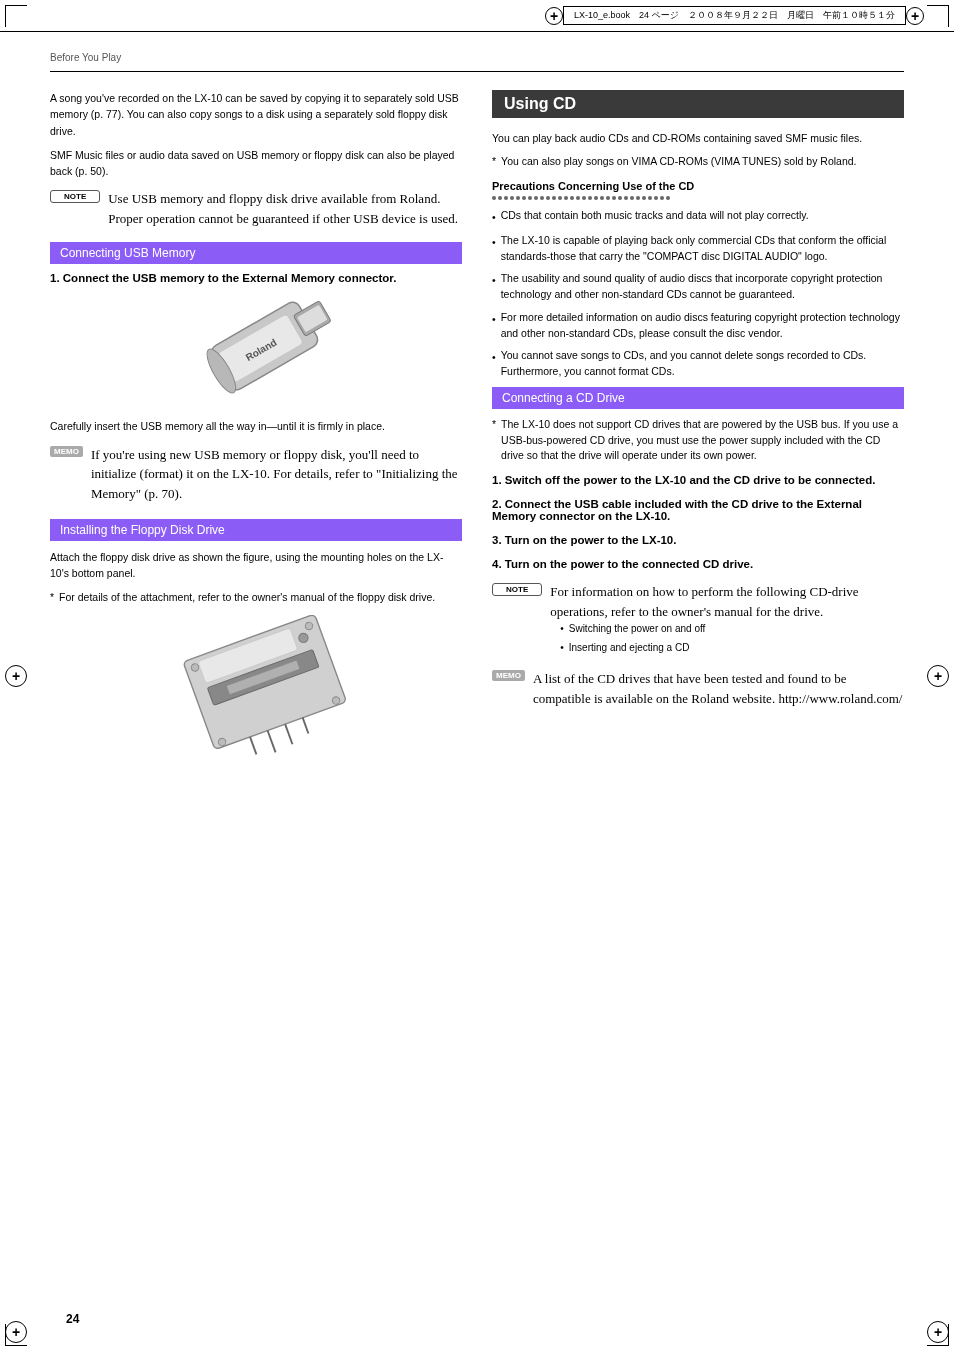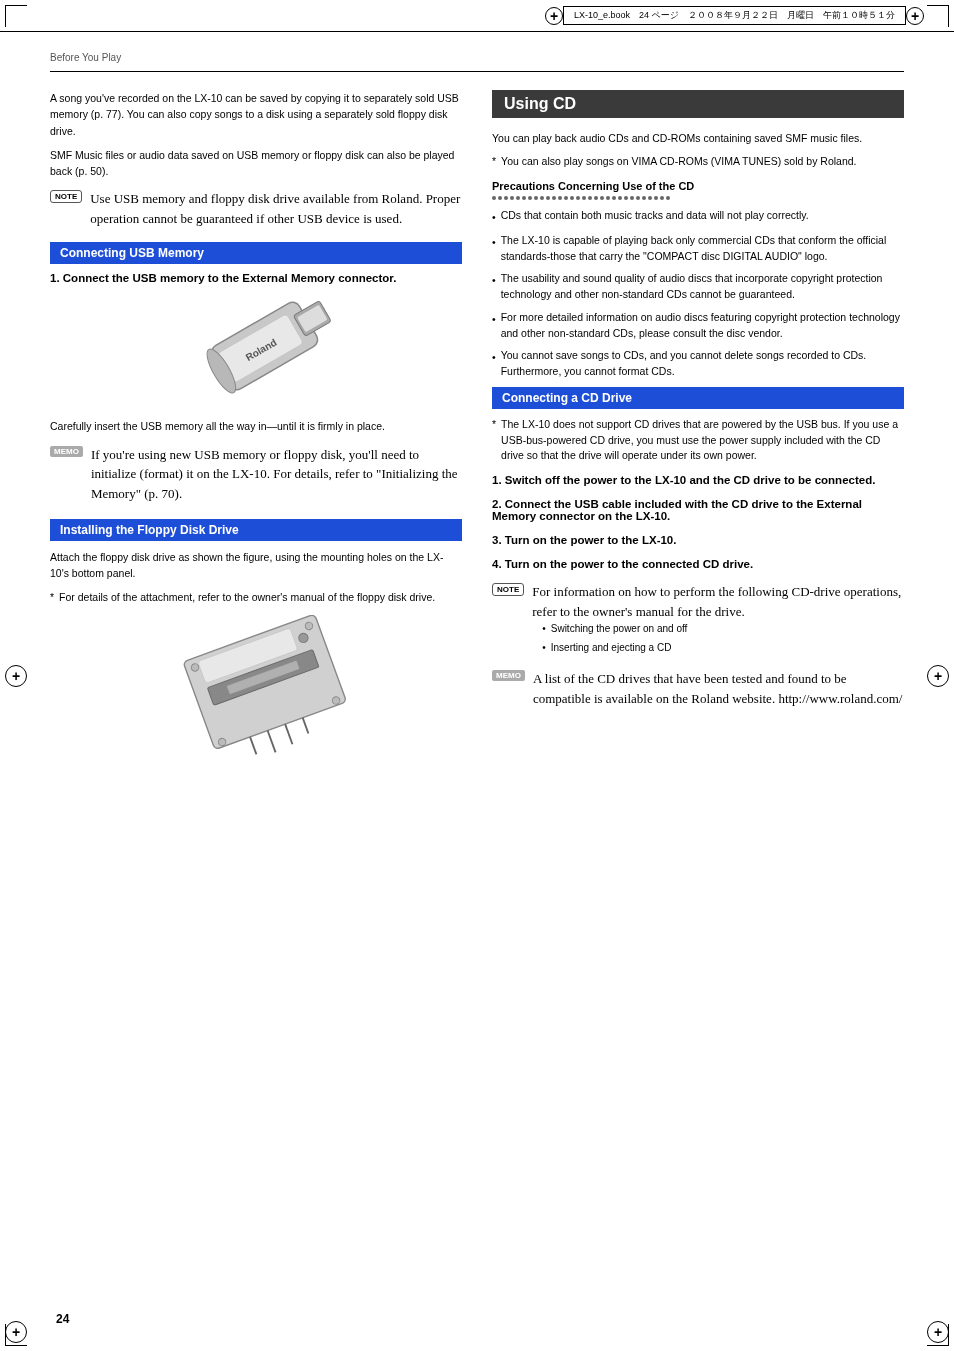--- a/index.html
+++ b/index.html
@@ -132,45 +132,45 @@
       color: #fff;
       font-size: 16px;
       font-weight: bold;
       padding: 5px 12px;
       margin-bottom: 12px;
       display: inline-block;
       width: 100%;
     }
     
     .subsection-header {
-      background: #1d4ed8;
+      background: #8b5cf6;
       color: #fff;
       font-size: 12px;
-      font-weight: bold;
+      font-weight: normal;
       padding: 4px 10px;
       margin-bottom: 8px;
       width: 100%;
     }
     .body-text {
       font-size: 10.5px;
       line-height: 1.55;
       margin-bottom: 8px;
     }
     .note-box {
       display: flex;
       align-items: flex-start;
       gap: 8px;
       margin: 10px 0;
     }
     .note-label {
       border: 1.5px solid #555;
       border-radius: 3px;
       font-size: 8px;
       font-weight: bold;
-      padding: 1px 4px;
+      padding: 1px 13px;
       white-space: nowrap;
       flex-shrink: 0;
       margin-top: 1px;
     }
     .memo-label {
       font-size: 8px;
       font-weight: bold;
       background: #aaa;
       color: #fff;
       padding: 1px 4px;
@@ -232,21 +232,21 @@
     .prec-dot {
       width: 4px;
       height: 4px;
       background: #666;
       border-radius: 50%;
       display: inline-block;
     }
     .page-number {
       position: absolute;
       bottom: 25px;
-      left: 56px;
+      left: 66px;
       font-size: 12px;
       font-weight: bold;
     }
     .sub-bullet {
       display: flex;
       gap: 5px;
       margin-left: 10px;
       margin-bottom: 4px;
       font-size: 10px;
       line-height: 1.5;

